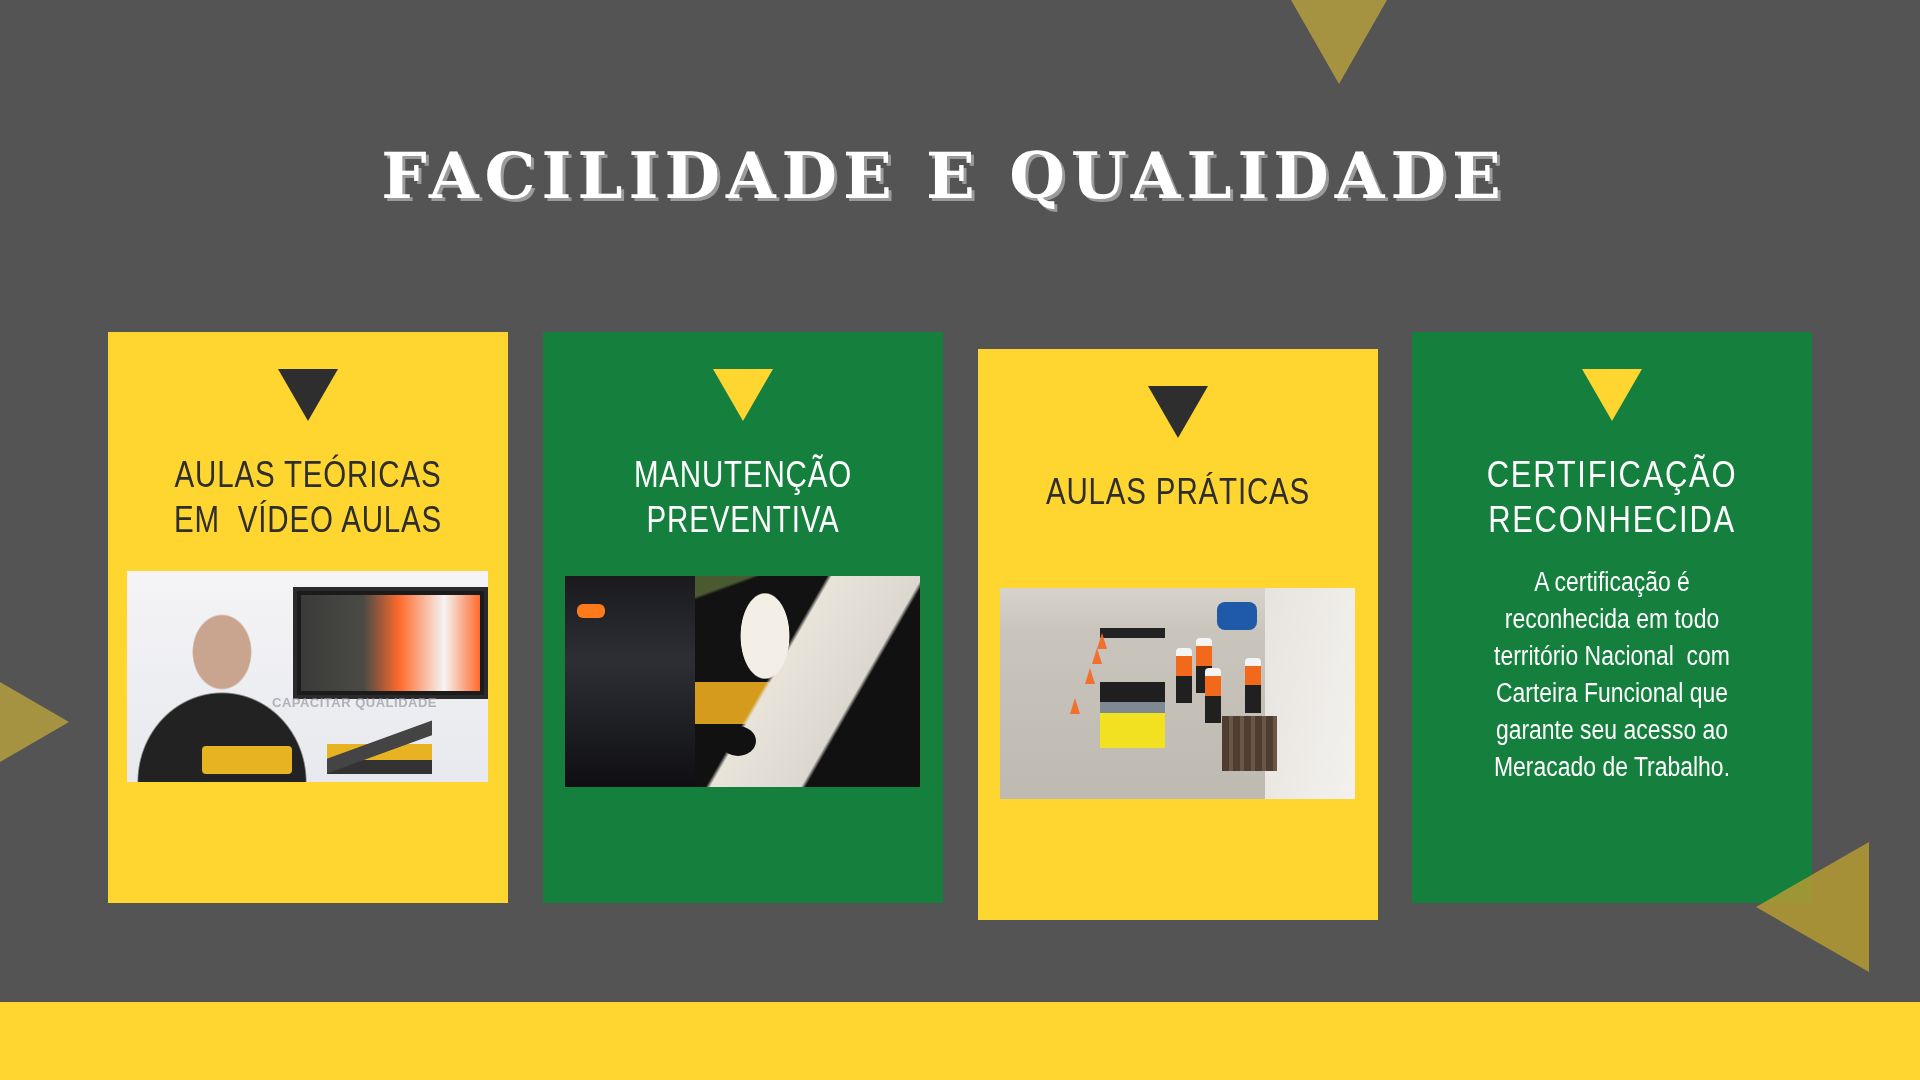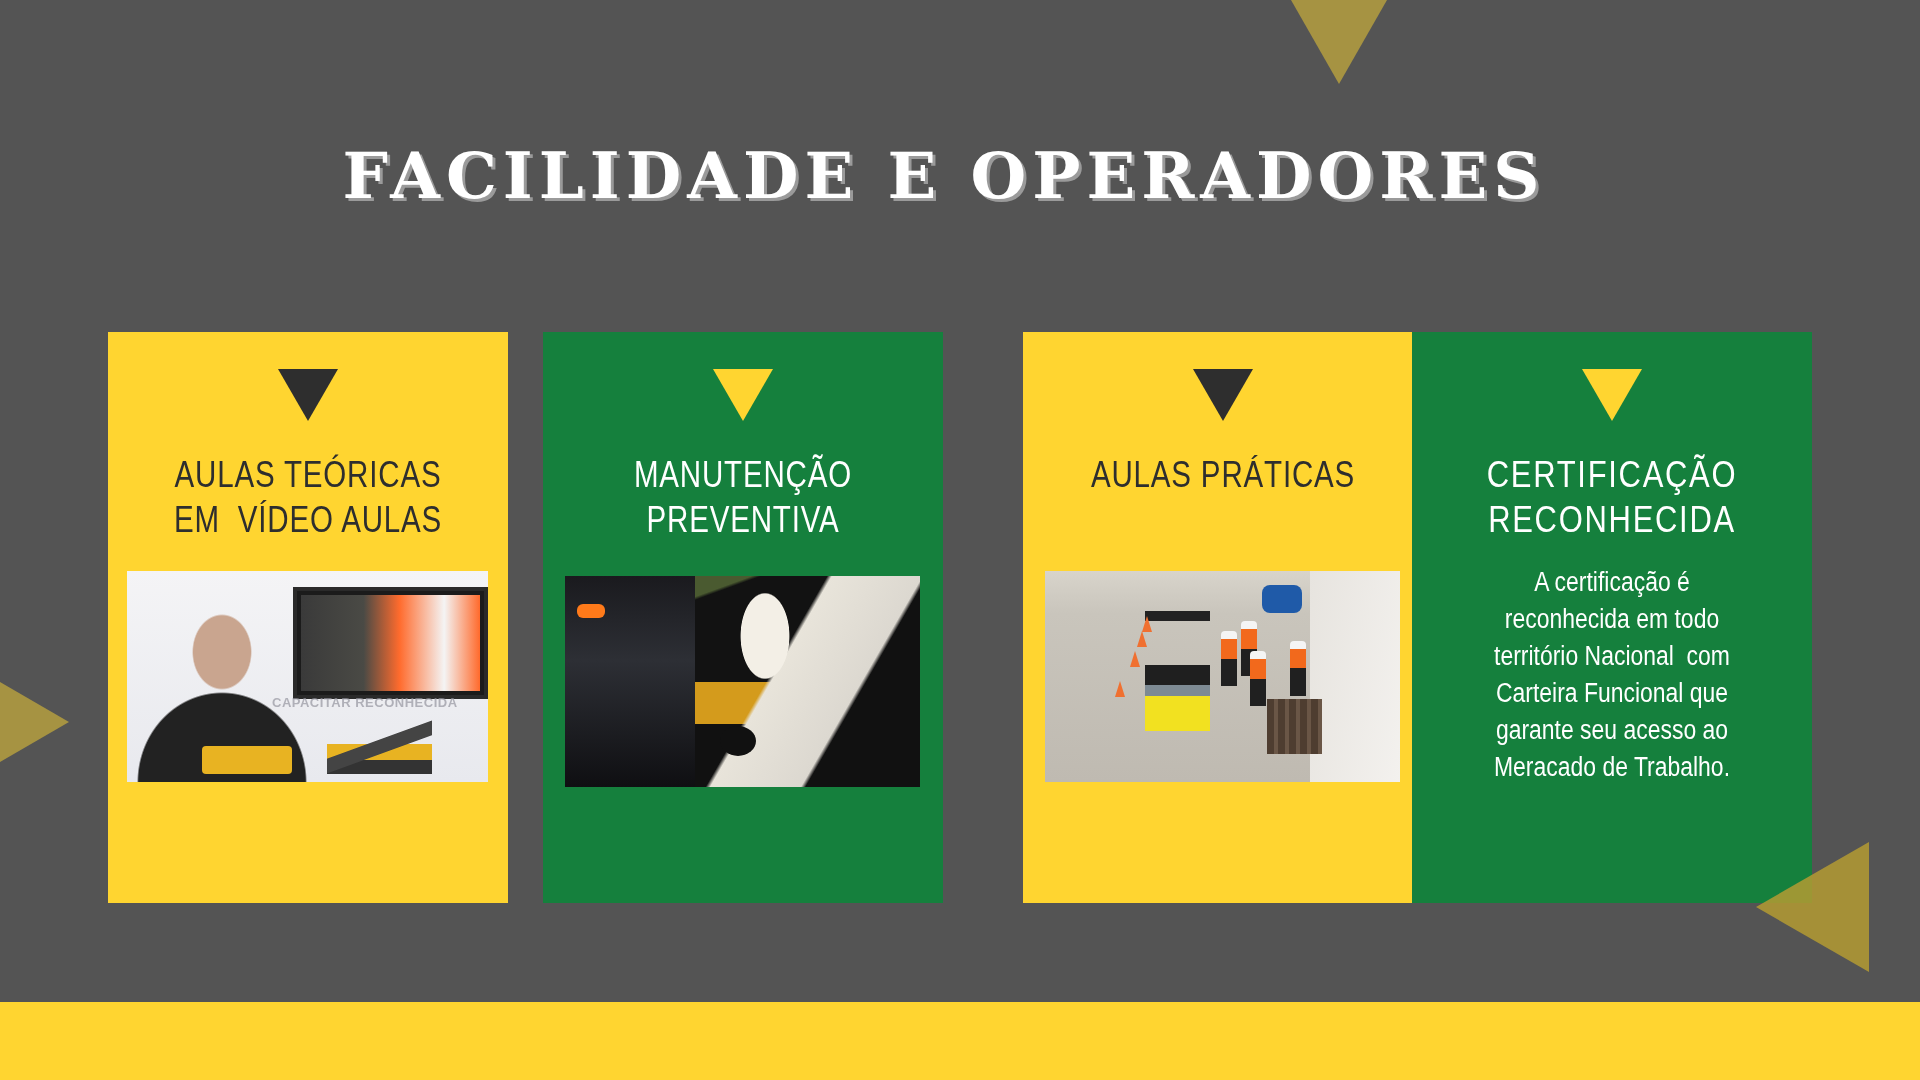--- a/index.html
+++ b/index.html
@@ -175,53 +175,53 @@
     border-color: transparent transparent #f07030 transparent;
   }
 </style>
 </head>
 <body>
 
 <div class="tri tri-top"></div>
 <div class="tri tri-left"></div>
 <div class="tri tri-right"></div>
 
-<h1 class="page-title">FACILIDADE E OPERADORES</h1>
+<h1 class="page-title">FACILIDADE E QUALIDADE</h1>
 
 <div class="card yellow" style="left:108px;">
   <div class="marker"></div>
   <div class="title">
     <div>AULAS TEÓRICAS</div>
     <div style="white-space:pre;">EM  VÍDEO AULAS</div>
   </div>
   <div class="photo photo-1">
     <div class="person"></div>
     <div class="screen">
         <div class="screen-inner"></div>
       </div>
-    <div class="watermark">CAPACITAR RECONHECIDA</div>
+    <div class="watermark">CAPACITAR QUALIDADE</div>
     <div class="toy1"></div>
     <div class="toy2"></div>
   </div>
 </div>
 
 <div class="card olive" style="left:543px;">
   <div class="marker"></div>
   <div class="title">
     <div>MANUTENÇÃO</div>
     <div>PREVENTIVA</div>
   </div>
   <div class="photo photo-2">
     <div class="engine"></div>
     <div class="cap"></div>
     <div class="filter"></div>
   </div>
 </div>
 
-<div class="card yellow" style="left:1023px;">
+<div class="card yellow" style="left:978px;margin-top:17px;">
   <div class="marker"></div>
   <div class="title">
     <div>AULAS PRÁTICAS</div>
   </div>
   <div class="photo photo-3">
     <div class="wall"></div>
     <div class="tank"></div>
     <div class="forklift"></div>
     <div class="pallet"></div>
     <div class="worker" style="left:176px;top:60px;"></div>

